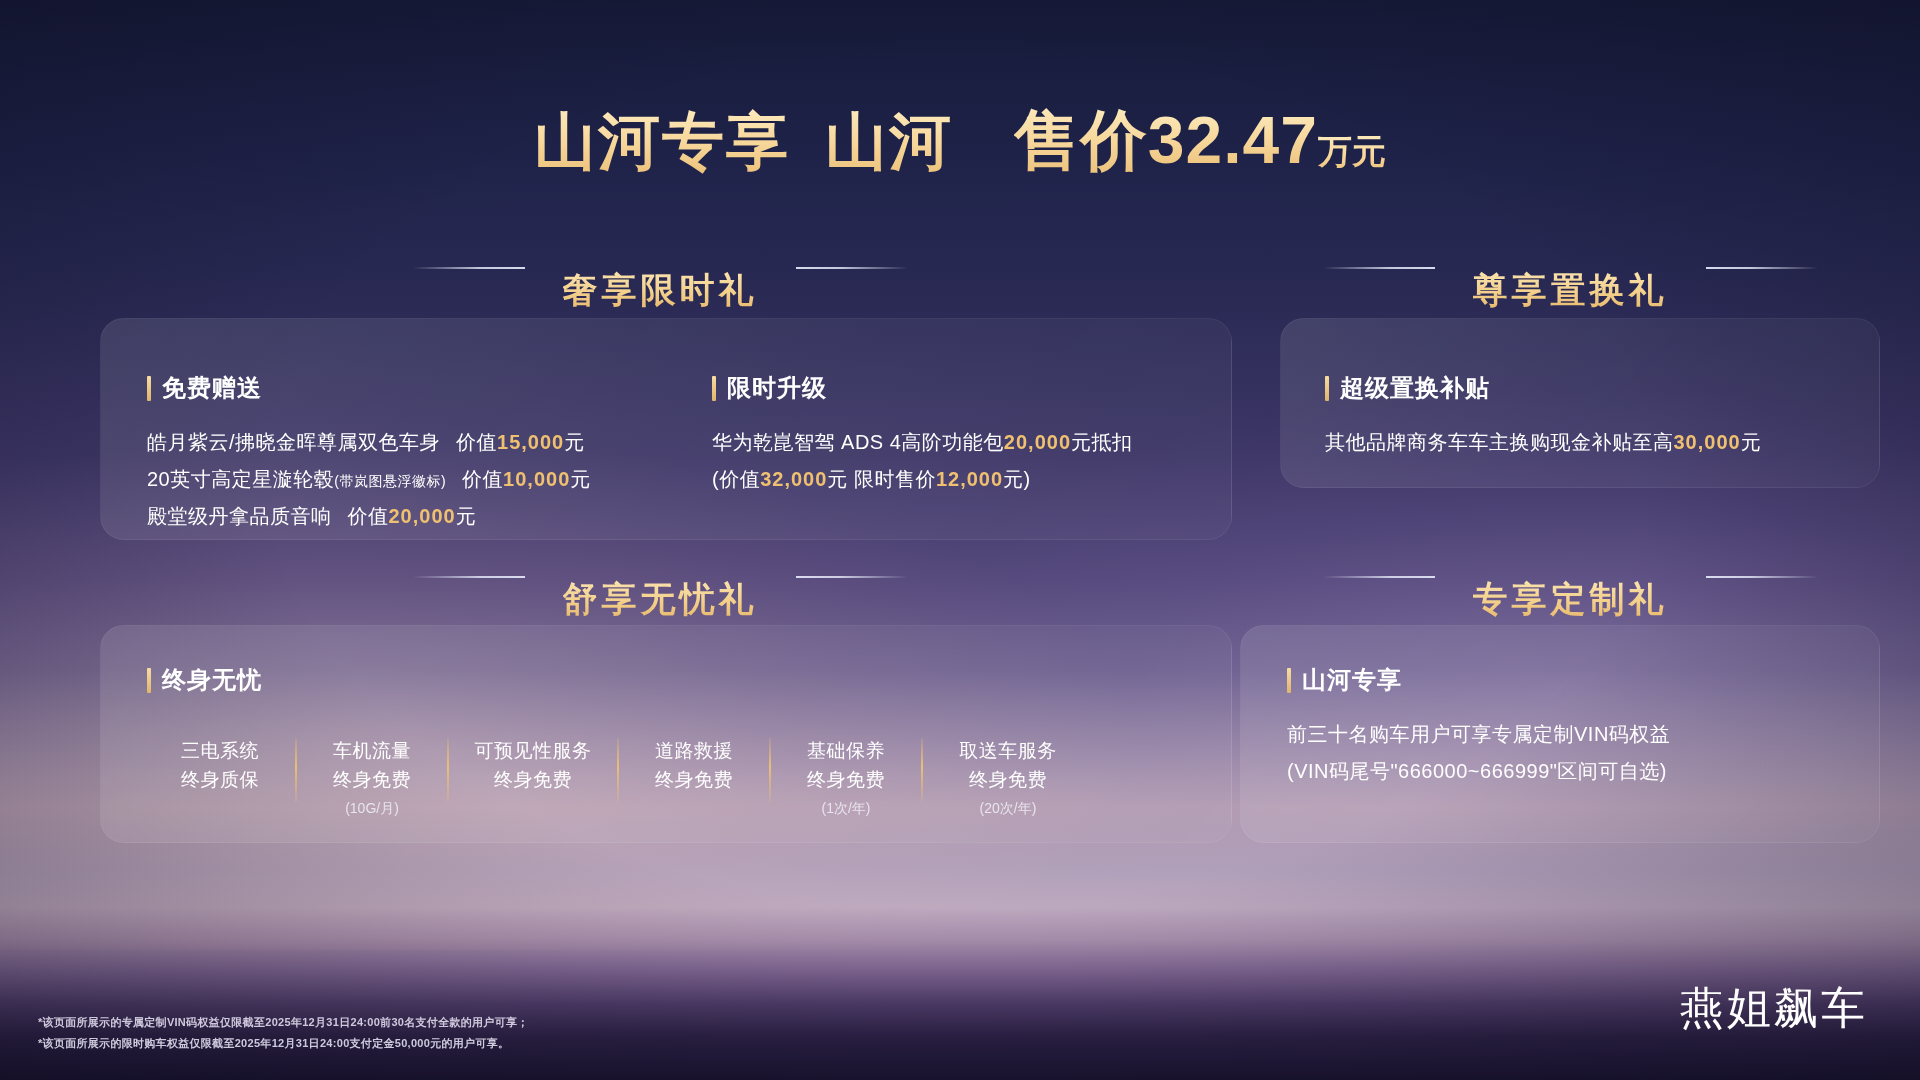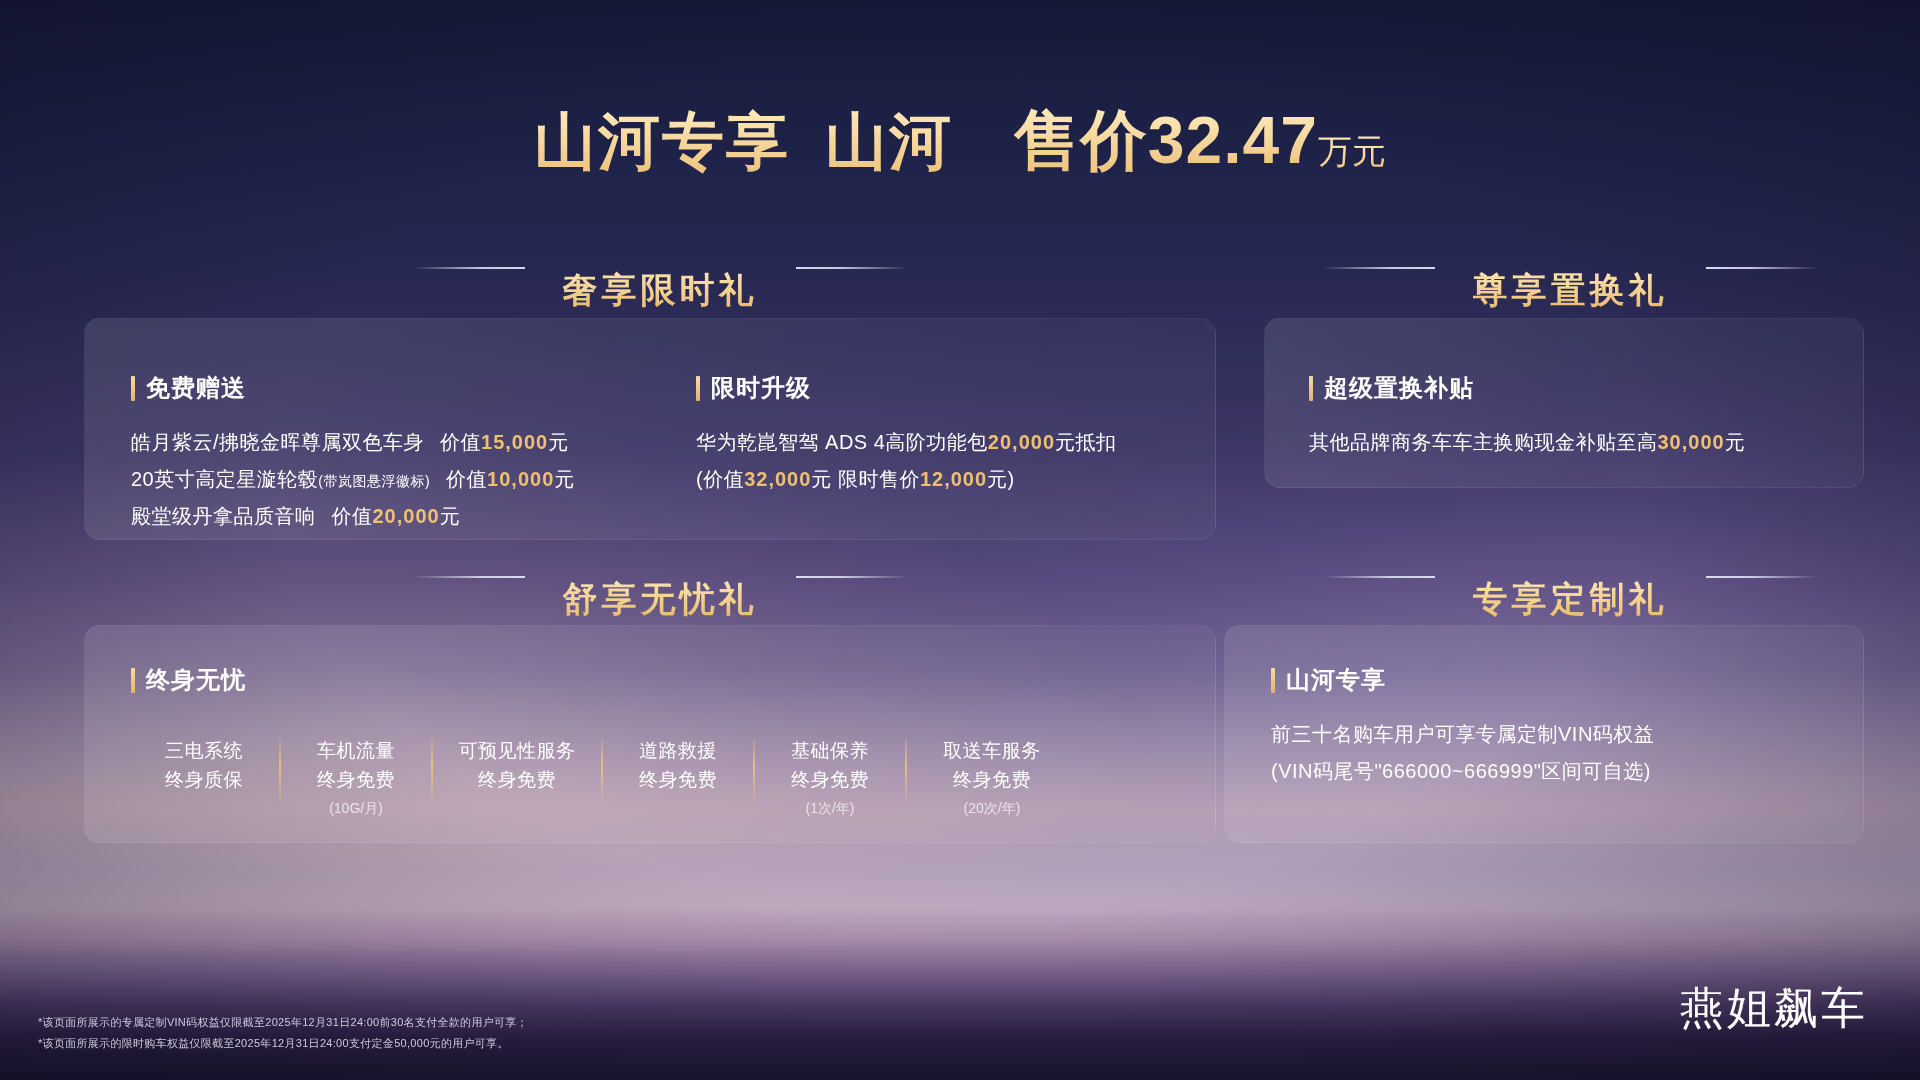--- a/index.html
+++ b/index.html
@@ -68,21 +68,21 @@
   .title-sub { font-size:62px; font-weight:700; letter-spacing:2px; display:inline-block; }
   .title-gap { display:inline-block; width:26px; }
   .title-price {
     font-size:66px; font-weight:700; letter-spacing:1px;
     display:inline-block; vertical-align:baseline;
     background:linear-gradient(180deg,#fdeec4 0%,#f7d79b 50%,#e9bc72 100%);
     -webkit-background-clip:text; background-clip:text;
     -webkit-text-fill-color:transparent;
   }
   .title-unit {
-    font-size:34px; font-weight:400; display:inline-block; vertical-align:baseline;
+    font-size:34px; font-weight:700; display:inline-block; vertical-align:baseline;
     background:linear-gradient(180deg,#fdeec4 0%,#f7d79b 60%,#e9bc72 100%);
     -webkit-background-clip:text; background-clip:text;
     -webkit-text-fill-color:transparent;
   }
 
   
   .sec-head {
     position:absolute; display:flex; align-items:flex-start; justify-content:center;
     gap:38px; white-space:nowrap;margin-top:22px;
   }
@@ -95,23 +95,24 @@
   }
   .sec-title {
     font-size:35px; font-weight:700; letter-spacing:4px;
     background:linear-gradient(180deg,#fbe6b4 0%,#f3cf8b 55%,#e5b466 100%);
     -webkit-background-clip:text; background-clip:text;
     -webkit-text-fill-color:transparent;
   }
 
   
   .card {
-    position:absolute; border-radius:16px;
+    position:absolute; border-radius:24px;
     background:linear-gradient(135deg, rgba(255,255,255,0.11) 0%, rgba(255,255,255,0.055) 55%, rgba(255,255,255,0.03) 100%);
     border:1px solid rgba(255,255,255,0.055);
+    margin-left:16px;
   }
 
   .blk { position:absolute; }
   .blk-head {
     display:flex; align-items:center; gap:11px;
     font-size:24px; font-weight:700; color:#ffffff; letter-spacing:1px;
     white-space:nowrap;
   }
   .blk-bar {
     width:4px; height:25px; border-radius:1px;
@@ -132,21 +133,21 @@
     width:122px; text-align:center; color:#ffffff;
     font-size:19px; line-height:1.55; letter-spacing:0.5px; white-space:nowrap;
   }
   .svc-note { font-size:14px; color:#e8e4ee; margin-top:3px; letter-spacing:0; }
   .svc-div {
     width:2px; height:64px; margin:2px 14px 0 14px; flex:none;
     background:linear-gradient(180deg, rgba(240,192,113,0.15) 0%, rgba(240,192,113,0.95) 45%, rgba(240,192,113,0.15) 100%);
   }
 
   
-  .notes { position:absolute; left:38px; bottom:26px; }
+  .notes { position:absolute; left:38px; bottom:26px;font-weight:bold; }
   .note {
     font-size:11px; color:#cfc9dd; line-height:1.9; letter-spacing:0.3px; white-space:nowrap;
   }
 
   
   .watermark {
     position:absolute; right:52px; bottom:42px;
     font-size:44px; font-weight:400; color:#ffffff; letter-spacing:3px;
   }
 </style>

